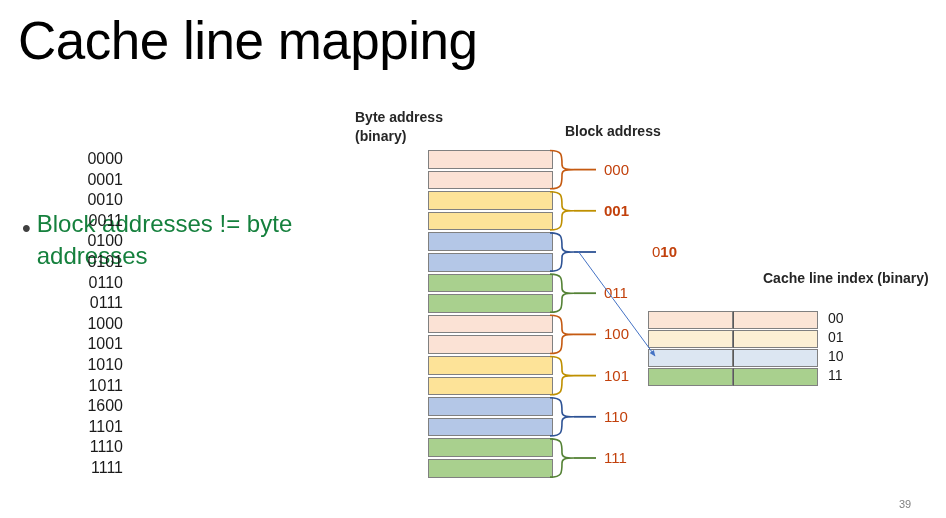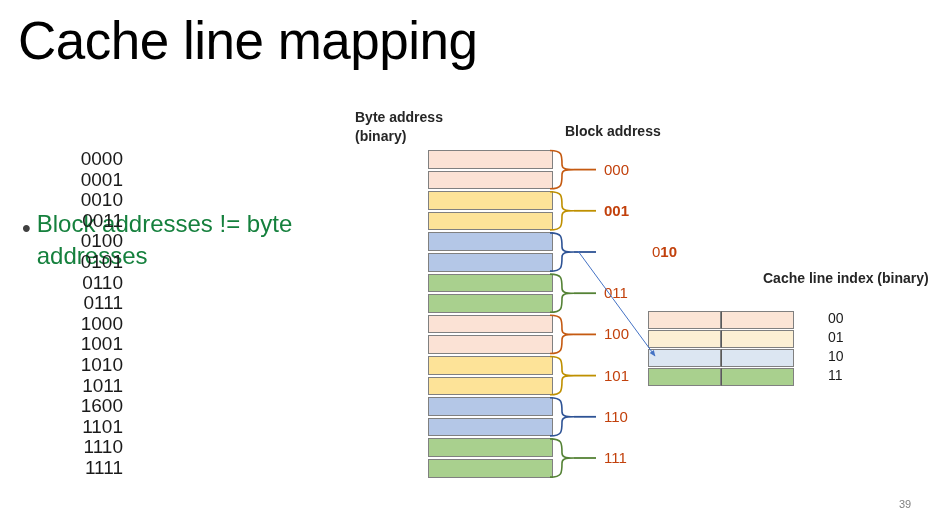--- a/index.html
+++ b/index.html
@@ -44,39 +44,39 @@
   
   #memory-stack { position:absolute; left:428px; top:149px; width:125px; }
   .mem-row { position:relative; height:20.6px; }
   .mem-cell {
     position:absolute; left:0; top:1px; right:0; bottom:1px;
     border:1.2px solid #808080;
   }
   .mem-addr {
     position:absolute; right:430px; top:0; width:60px;
     text-align:right; color:#1a1a1a;
-    font-size:19px; line-height:20.6px; white-space:nowrap;
+    font-size:16px; line-height:20.6px; white-space:nowrap;
   }
   .c-peach  { background:#fbe2d5; }
   .c-yellow { background:#fde398; }
   .c-blue   { background:#b4c7e7; }
   .c-green  { background:#a9d08e; }
 
   
   #brace-layer { position:absolute; left:548px; top:145px; }
 
   
   .block-addr-label {
     position:absolute; color:#c2410c; font-size:15px;
     line-height:18px; white-space:nowrap; left:604px;
   }
   .block-addr-label .bold { font-weight:700; }
 
   
-  #cache-table { position:absolute; left:648px; top:310px; width:146px; }
+  #cache-table { position:absolute; left:648px; top:310px; width:170px; }
   .cache-row { position:relative; height:19px; display:flex; }
   .cache-cell {
     flex:1 1 50%; border:1.1px solid #808080; margin:0.5px 0;
   }
   .cache-cell + .cache-cell { border-left:1.1px solid #595959; }
   .cc-peach  { background:#fbe5d6; }
   .cc-yellow { background:#fdf0d4; }
   .cc-blue   { background:#dce6f2; }
   .cc-green  { background:#a9d08e; }
   .cache-idx {

